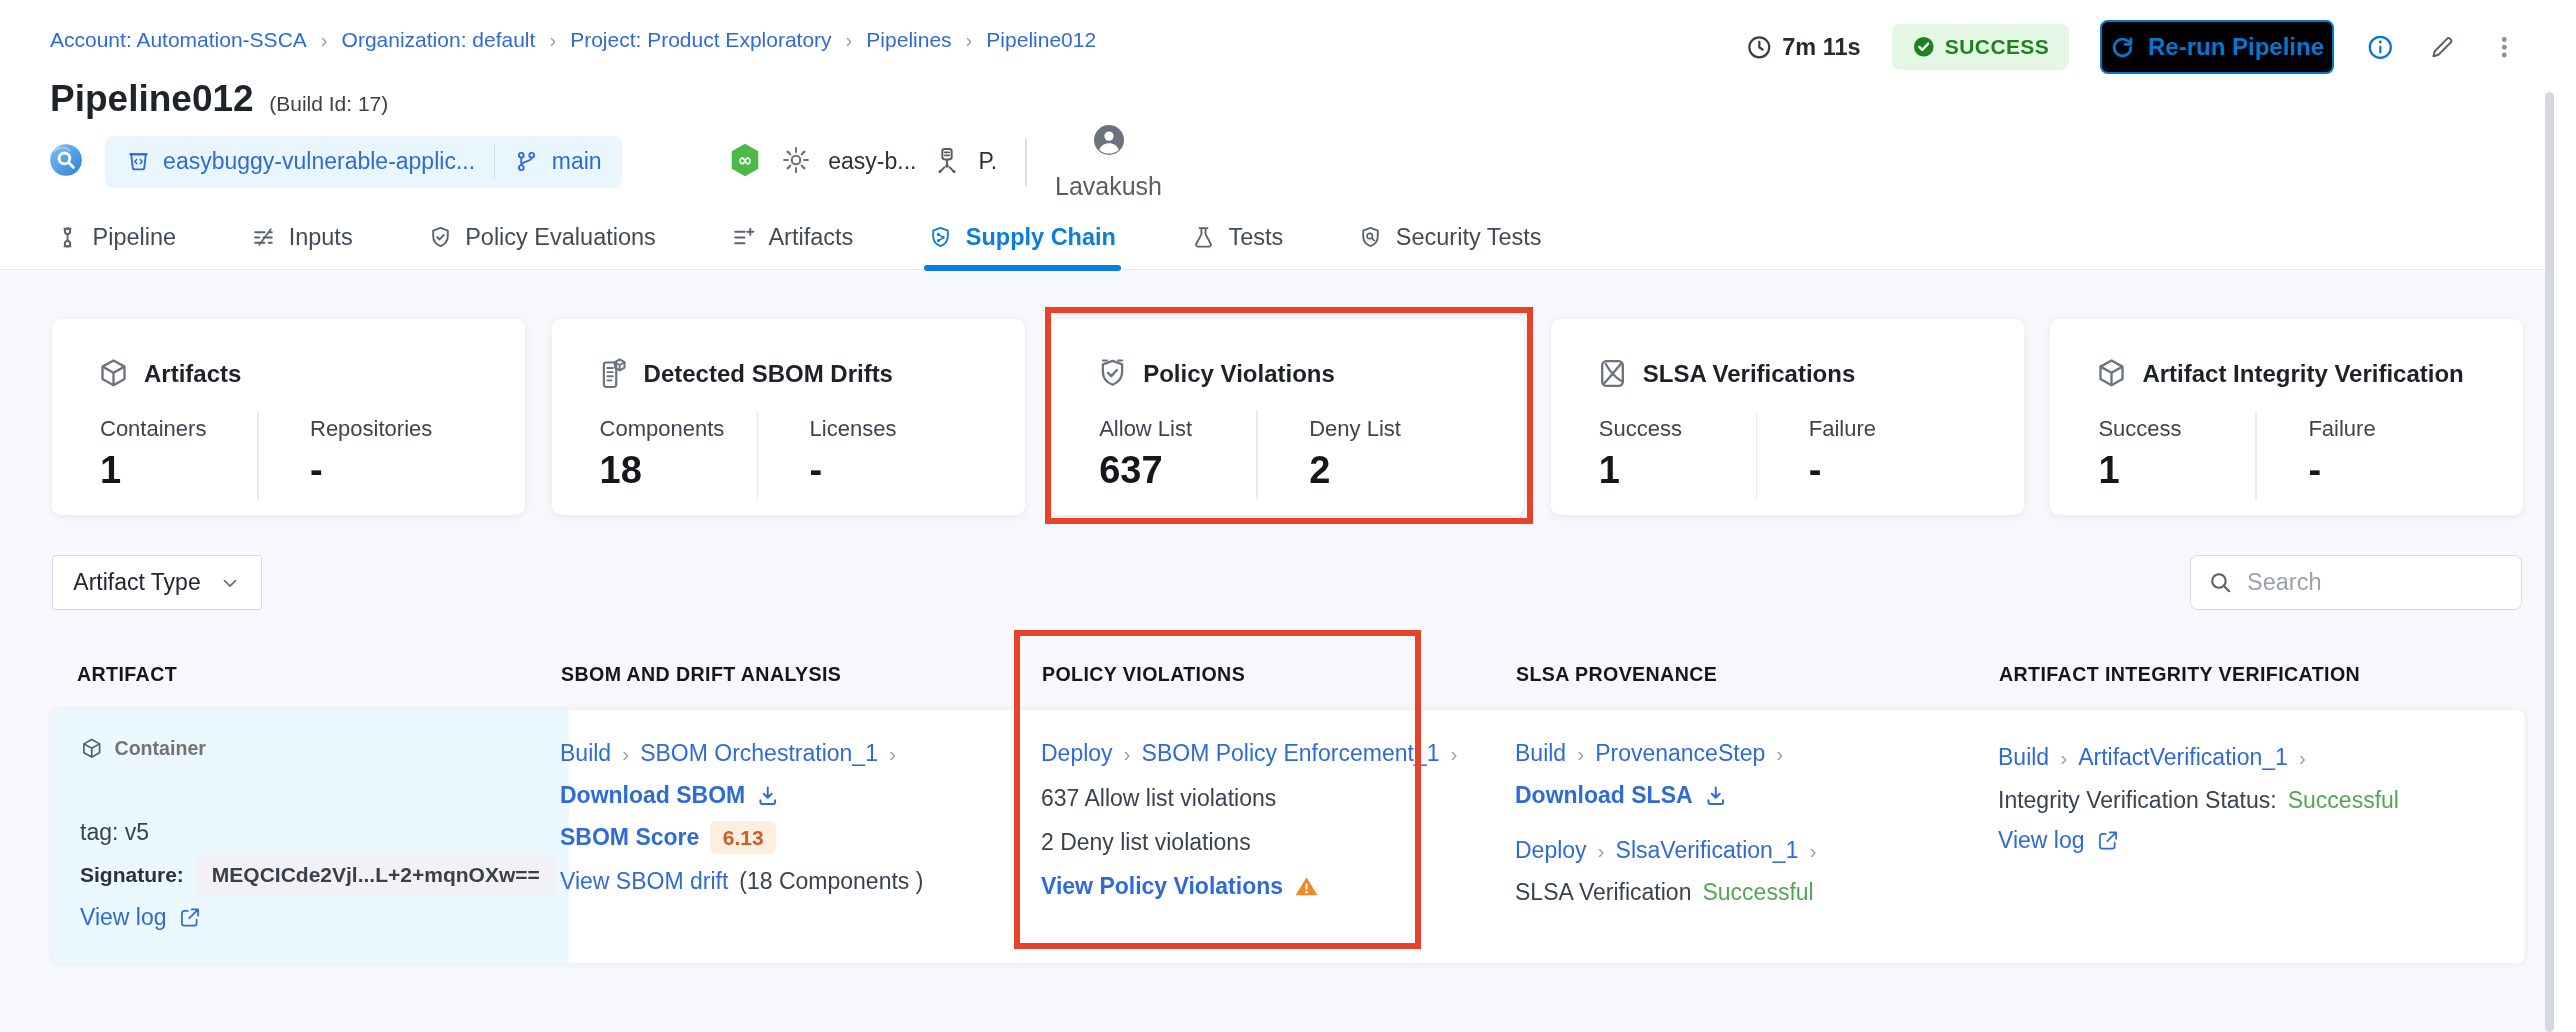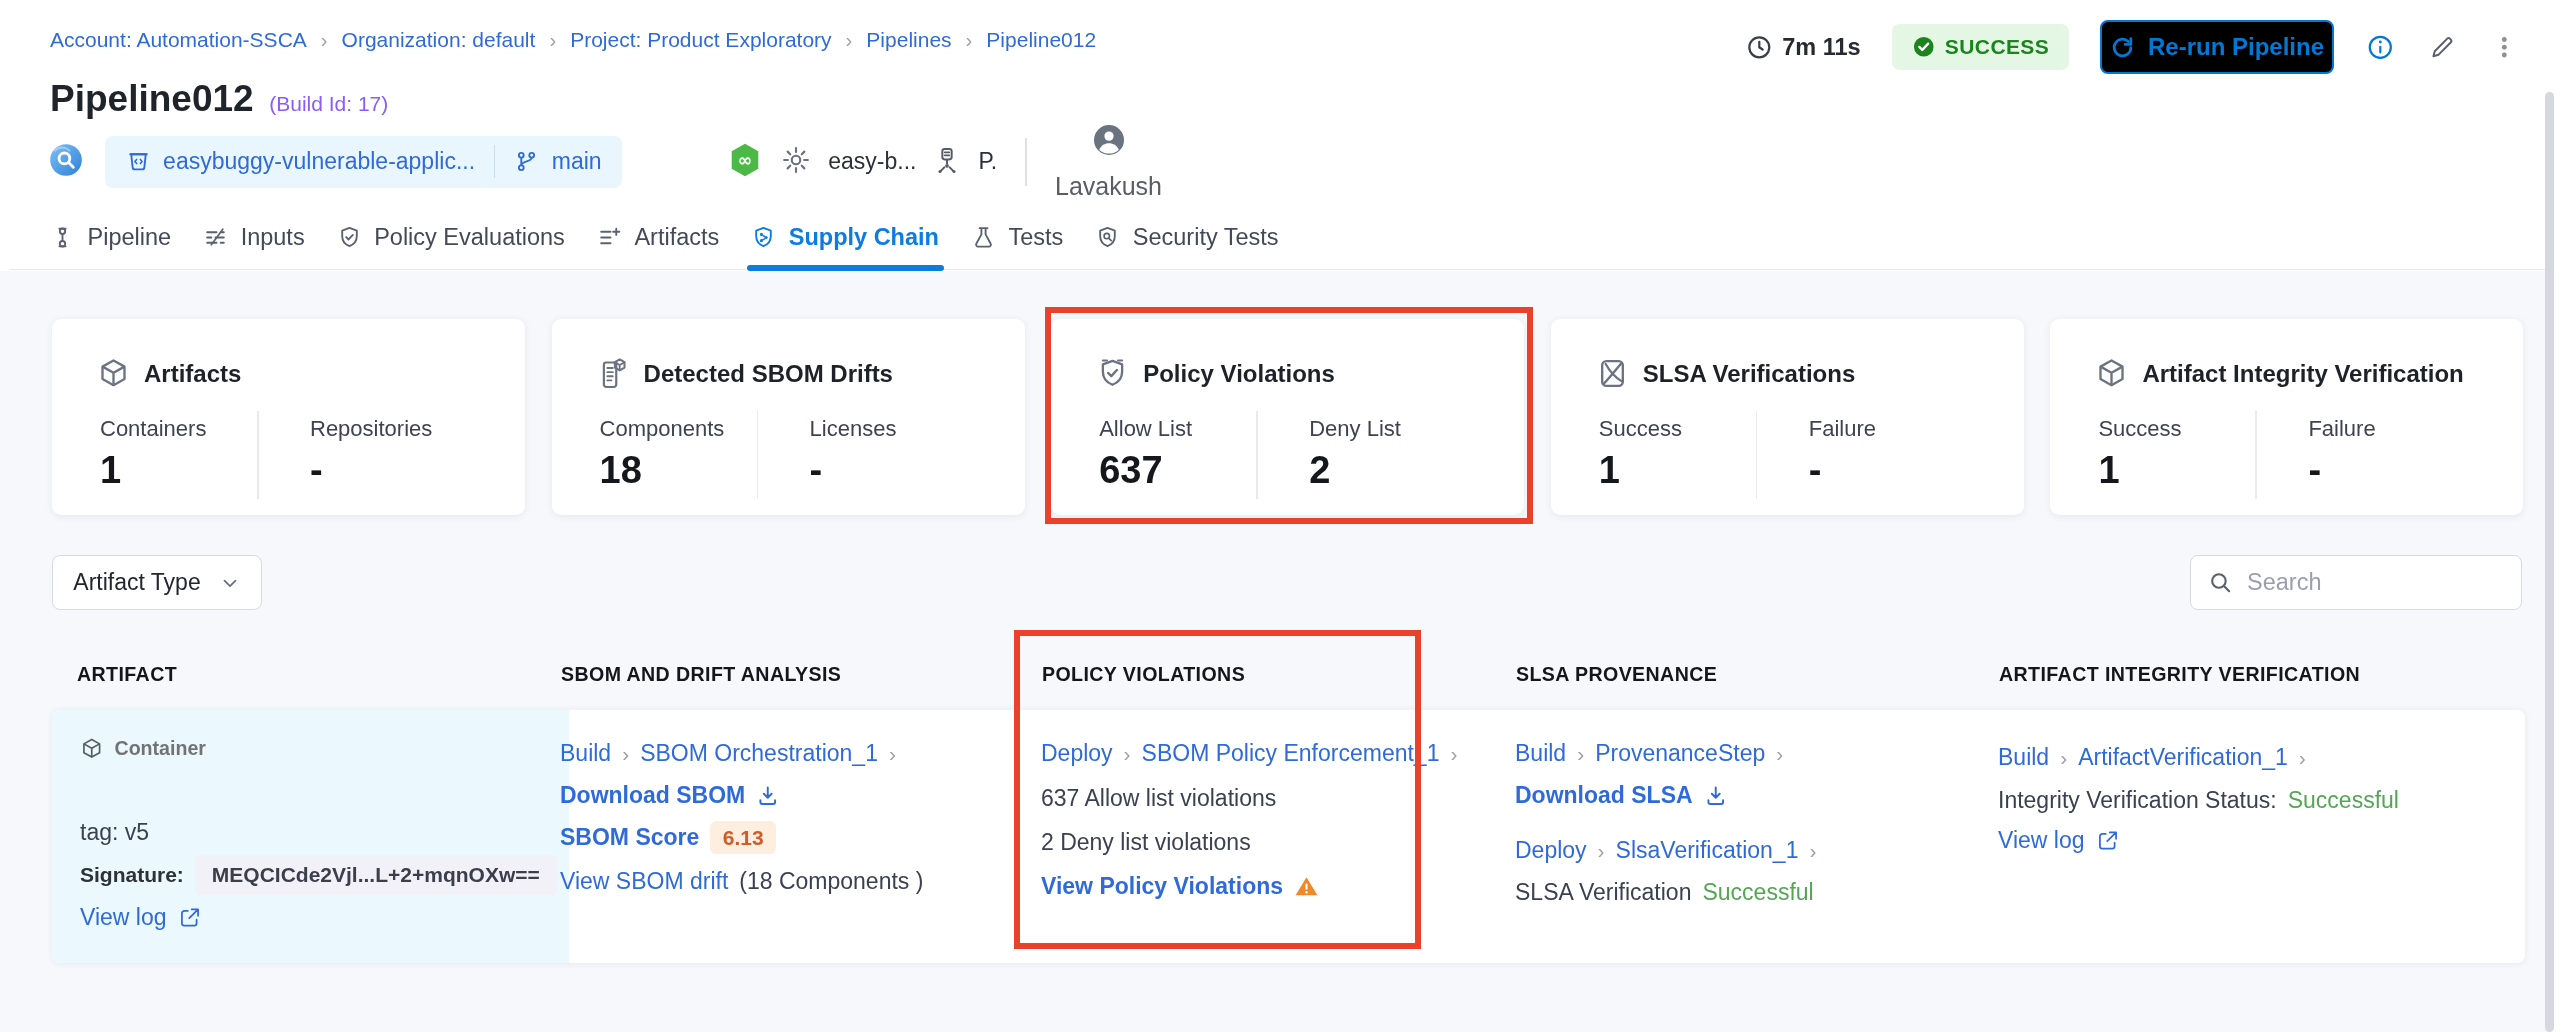--- a/index.html
+++ b/index.html
@@ -20,41 +20,41 @@
   .badge-success svg { width:23.5px; height:23.5px; }
   .rerun-btn { border:2.3px solid #0278d5; color:#0278d5; background:#000000; font-weight:700; font-size:24px;
                padding:11px 8px; border-radius:7.8px; display:flex; align-items:center; gap:12.5px; cursor:pointer; }
   .rerun-btn svg { width:25px; height:25px; }
   .hicon { width:31px; height:31px; display:flex; align-items:center; justify-content:center; cursor:pointer; }
   .hicon svg { width:26.6px; height:26.6px; }
   .info-c { color:#0278d5; } .pencil-c { color:#5a6069; } .kebab-c { color:#8a8f9a; }
 
   .title-row { position:absolute; left:50px; top:78px; display:flex; align-items:baseline; gap:15.6px; }
   .pipeline-title { font-size:37px; font-weight:700; color:#1f242b; }
-  .build-id { font-size:21px; color:#8b5cf6; }
+  .build-id { font-size:21px; color:#404040; }
 
   .meta-row { position:absolute; left:47px; top:135px; display:flex; align-items:center; gap:20.3px; height:53px; }
   .globe-icon svg { width:38px; height:38px; }
   .repo-pill { background:#e9f6fd; border-radius:7.8px; height:52px; display:flex; align-items:center; padding:0 20.3px; gap:12.5px; cursor:pointer; }
   .repo-pill .ptext { color:#2f6bd8; font-size:23px; }
   .pill-divider { width:1.6px; height:33px; background:#c9dff1; margin:0 6.3px; }
   .repo-pill svg { width:25px; height:25px; color:#2f6bd8; }
   .meta-group { display:flex; align-items:center; gap:17px; margin-left:84px; }
   .hex-icon svg { width:38px; height:38px; }
   .gear-c svg { width:30px; height:30px; color:#6a707c; }
   .server-c svg { width:28px; height:28px; color:#555b66; }
   .meta-text { font-size:23px; color:#2c3038; }
   .meta-divider { width:1.6px; height:48px; background:#dde0e8; margin:0 7.8px; }
   .user-chip { display:flex; align-items:center; gap:14px;flex-direction:column; }
   .user-chip svg { width:36px; height:36px; }
   .user-name { font-size:25px; color:#585d66; }
 
   
-  .tabs { position:absolute; left:10px; right:0; top:206px; height:64px; background:#fff;
-          border-bottom:1.6px solid #e5e8ef; display:flex; align-items:center; padding-left:40px; gap:32px; }
+  .tabs { position:absolute; left:0; right:0; top:206px; height:64px; background:#fff;
+          border-bottom:1.6px solid #e5e8ef; display:flex; align-items:center; padding-left:55px; gap:75px; }
   .tab { display:flex; align-items:center; gap:12.5px; font-size:23.5px; color:#434a57; font-weight:500;
          height:100%; position:relative; cursor:pointer; white-space:nowrap; }
   .tab svg { width:25px; height:25px; color:#5a626f; }
   .tab.active { color:#0b7ce0; font-weight:700; }
   .tab.active svg { color:#0b7ce0; }
   .tab.active::after { content:""; position:absolute; left:-4.7px; right:-4.7px; bottom:-1.6px; height:5.5px;
                        background:#0b7ce0; border-radius:3.1px; }
 
   
   .cards { position:absolute; left:52px; top:319px; display:flex; gap:26.6px; }
@@ -68,21 +68,21 @@
   .s1 { left:48px; } .s2 { left:258px; }
   .stat-divider { position:absolute; left:205px; top:92px; width:1.6px; height:88px; background:#e8eaf0; }
 
   
   .hl-box { position:absolute; border:6.3px solid #e8432a; pointer-events:none; z-index:50; }
   .hl-box-1 { left:1045px; top:307px; width:488px; height:217px; }
   .hl-box-2 { left:1014px; top:630px; width:407px; height:319px; }
 
   
   .filter-select { position:absolute; left:52px; top:555px; width:210px; height:55px; background:#fff;
-                   border:1.6px solid #d8dae3; border-radius:8px; display:flex; align-items:center;
+                   border:1.6px solid #d8dae3; border-radius:3px; display:flex; align-items:center;
                    justify-content:space-between; padding:0 20.3px; font-size:23px; color:#23262e; cursor:pointer; }
   .filter-select svg { width:22px; height:22px; color:#6a7280; }
   .search-box { position:absolute; left:2190px; top:555px; width:332px; height:55px; background:#fff;
                 border:1.6px solid #d8dae3; border-radius:7.8px; display:flex; align-items:center; gap:14px; padding:0 17px; }
   .search-box svg { width:25px; height:25px; color:#5a6069; }
   .search-input { border:none; outline:none; font-size:23.5px; color:#333; width:250px; font-family:inherit; background:transparent; }
   .search-input::placeholder { color:#9aa0ab; }
 
   
   .col-header { position:absolute; top:663px; font-size:19.6px; font-weight:700; color:#14161c; letter-spacing:0.4px; }

